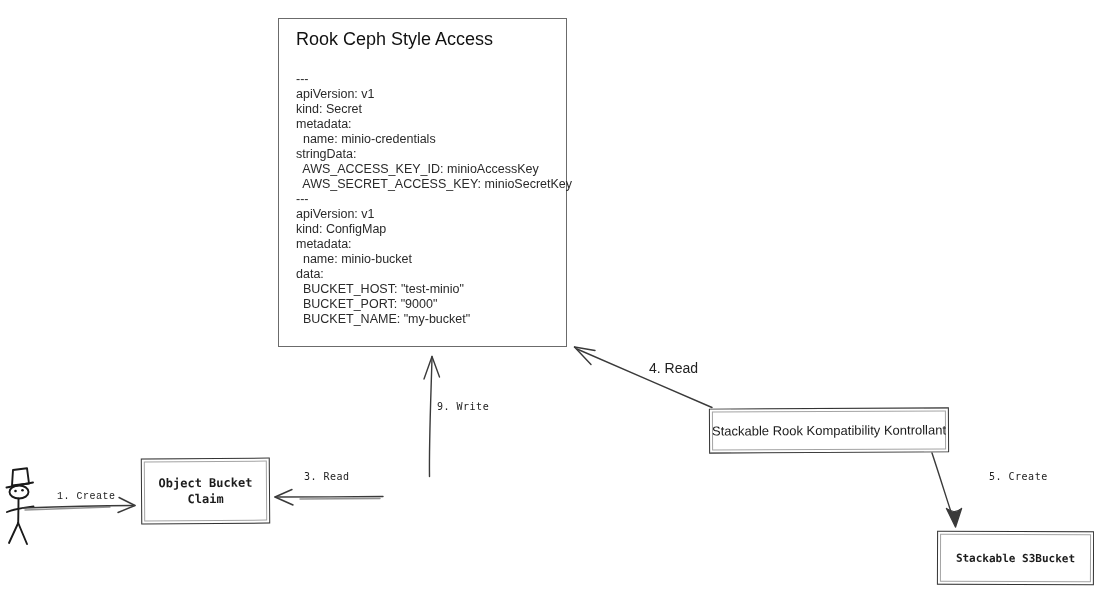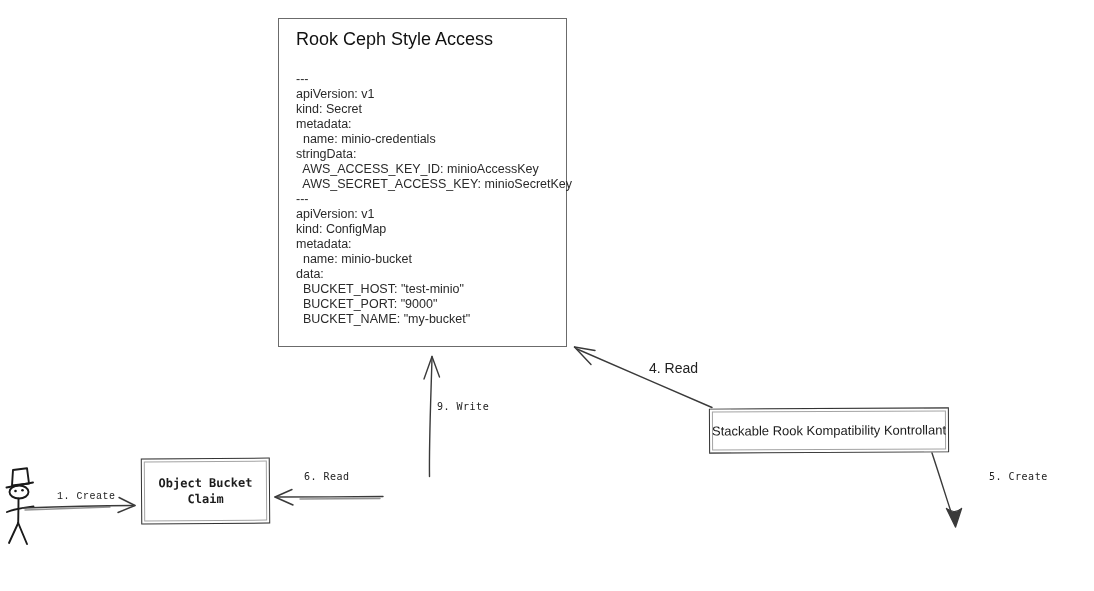--- a/index.html
+++ b/index.html
@@ -140,20 +140,23 @@
       </g>
     </svg>
   </div>
 
   <div class="node mono" id="node-obc">
     <span>Object Bucket Claim</span>
   </div>
   <div class="node" id="node-srkk">
     <span>Stackable Rook Kompatibility Kontrollant</span>
   </div>
+  <div class="node mono" id="node-s3bucket">
+    <span>Stackable S3Bucket</span>
+  </div>
 
   <svg class="layer" width="1094" height="591" viewBox="0 0 1094 591" style="pointer-events:none;">
     <g fill="none" stroke="#3a3a3a" stroke-width="1.4" stroke-linecap="round" stroke-linejoin="round">
 
       <g>
         <path d="M23,508 C60,506.5 100,505.5 133,505.5"></path>
         <path d="M25,510 C60,508.5 95,507.5 110,507" stroke-opacity="0.55"></path>
         <path d="M119,497.5 L135,505.5"></path>
         <path d="M118,512.5 L135,505.5"></path>
       </g>
@@ -178,18 +181,18 @@
       </g>
 
       <g>
         <path d="M932,453 C940,477 947,500 953,518"></path>
         <path d="M946.5,508.5 L955.5,527 L961.5,508.5 C956,513.5 951.5,512 946.5,508.5 Z" fill="#3a3a3a"></path>
       </g>
     </g>
   </svg>
 
   <span class="edge-label mono" id="label-1">1. Create</span>
-  <span class="edge-label mono" id="label-2">6. Read</span>
+  <span class="edge-label mono" id="label-2">3. Read</span>
   <span class="edge-label mono" id="label-3">9. Write</span>
   <span class="edge-label sans" id="label-4">4. Read</span>
   <span class="edge-label mono" id="label-5">5. Create</span>
 
 </div>
 
 </body></html>

